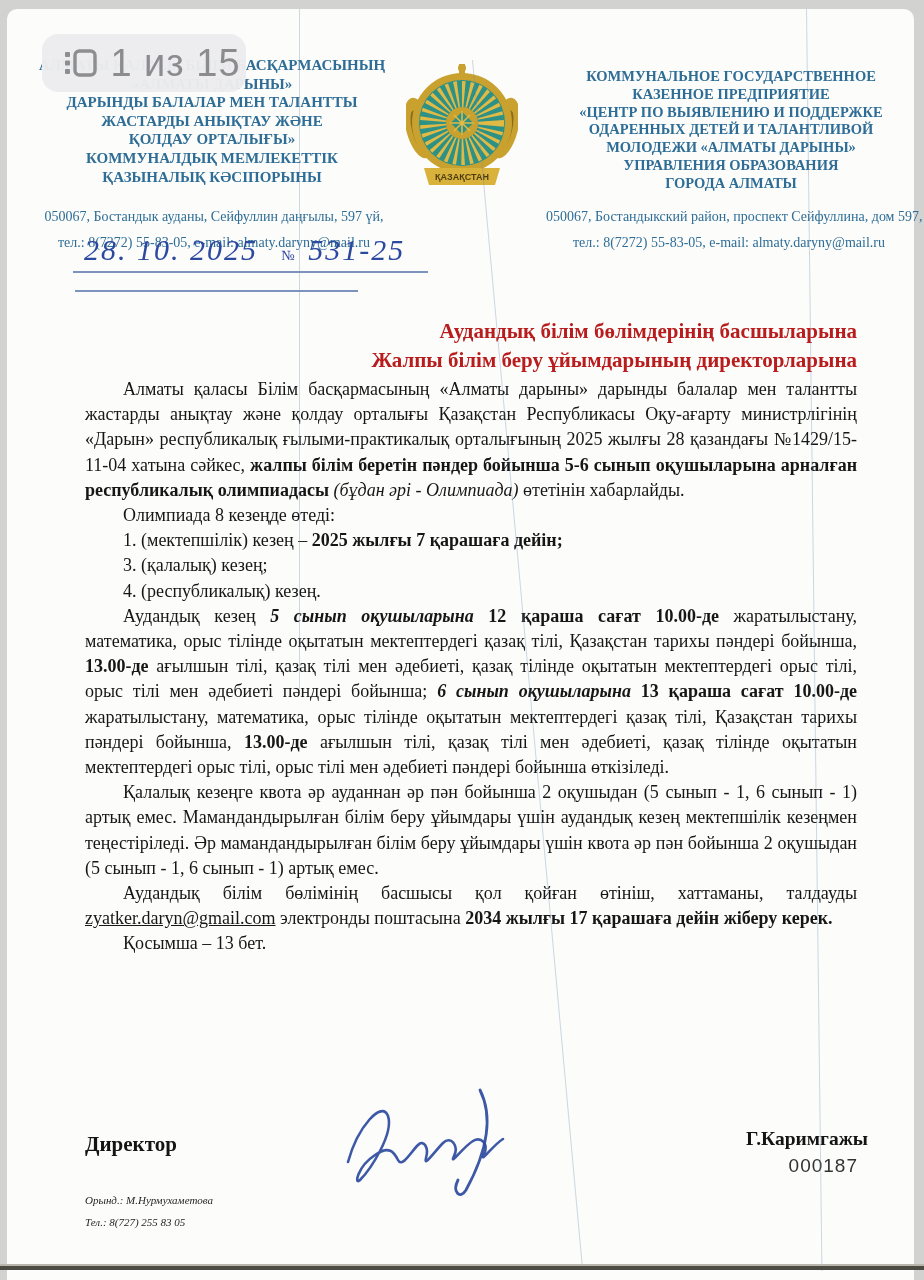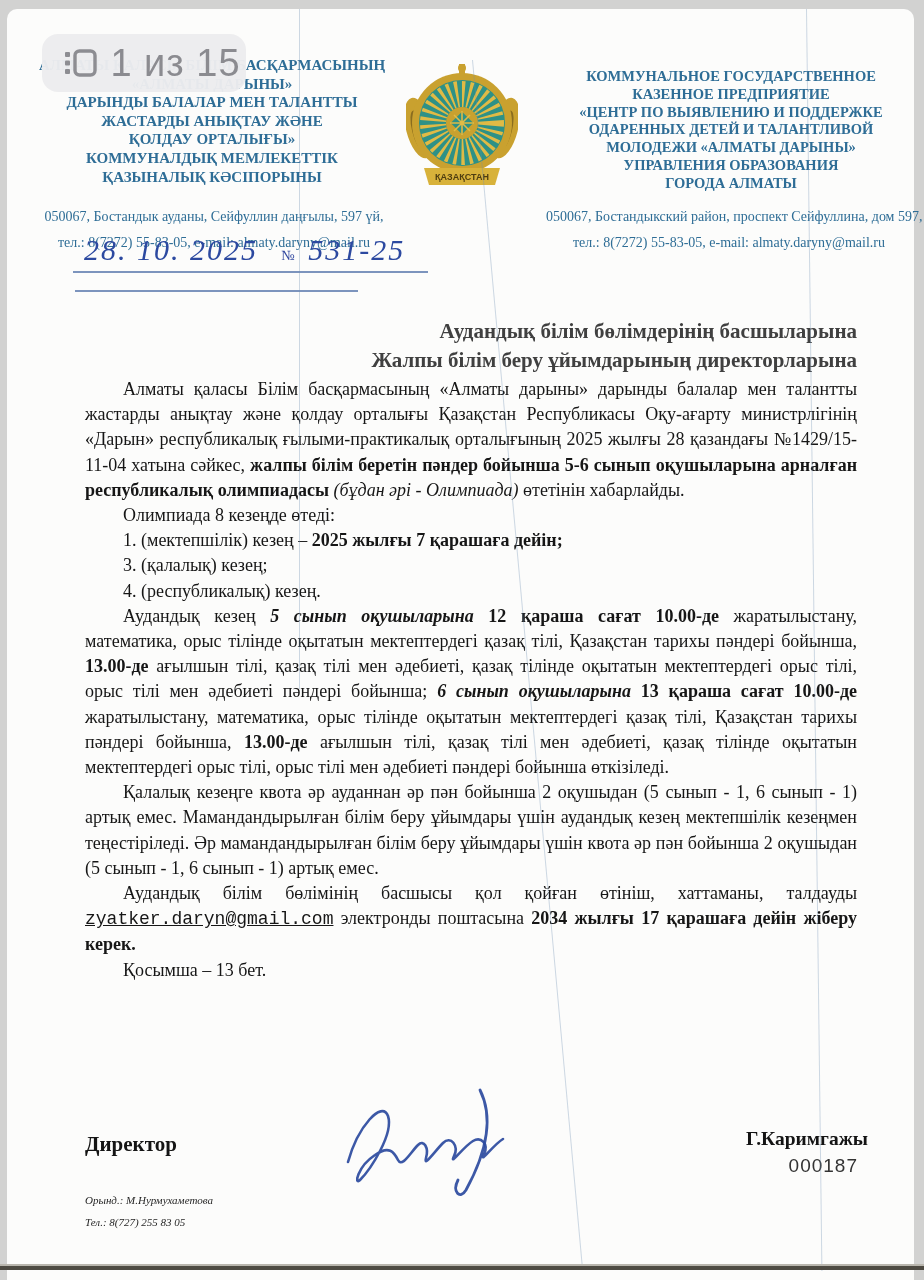--- a/index.html
+++ b/index.html
@@ -23,28 +23,28 @@
   .emblem{position:absolute;left:406px;top:64px;z-index:10;}
   
   .outgoing{position:absolute;left:84px;top:233px;width:370px;z-index:12;color:#2c49a0;
             font-style:italic;font-size:30px;letter-spacing:2px;white-space:nowrap;}
   .outgoing .no-sign{font-size:14px;font-style:normal;letter-spacing:0;color:#31479f;margin:0 4px 0 14px;}
   .rule{position:absolute;height:2px;background:#5b79ae;opacity:.8;z-index:11;}
   .rule1{left:73px;top:271px;width:355px;}
   .rule2{left:75px;top:290px;width:283px;}
   
   .recipient{position:absolute;left:85px;top:317px;width:772px;text-align:right;font-weight:bold;
-             font-size:21px;line-height:29px;color:#404040;z-index:10;}
+             font-size:21px;line-height:29px;color:#b91c1c;z-index:10;}
   .body-text{position:absolute;left:85px;top:377px;width:772px;font-size:18px;line-height:25.2px;
              color:#161616;z-index:10;}
   .bp{margin:0;text-align:justify;text-indent:38px;}
   .bp.list{text-align:left;}
   .bp .b{font-weight:bold;}
   .bp .i{font-style:italic;}
-  .bp .u{text-decoration:underline;font-family:Liberation Mono, monospace;}
+  .bp .u{text-decoration:underline;}
   
   .director{position:absolute;left:85px;top:1132px;font-size:21px;font-weight:bold;color:#141414;z-index:10;}
   .sig-script{position:absolute;left:330px;top:1084px;z-index:12;}
   .sign-name{position:absolute;left:640px;top:1128px;width:228px;text-align:right;font-weight:bold;
              font-size:19.5px;color:#141414;z-index:10;}
   .sign-number{position:absolute;left:640px;top:1155px;width:218px;text-align:right;
                font-family:"Liberation Sans", sans-serif;font-size:19px;letter-spacing:1px;color:#333;z-index:10;}
   .footer{position:absolute;left:85px;top:1190px;font-style:italic;font-size:11px;line-height:21.5px;
           color:#262626;z-index:10;}
   

